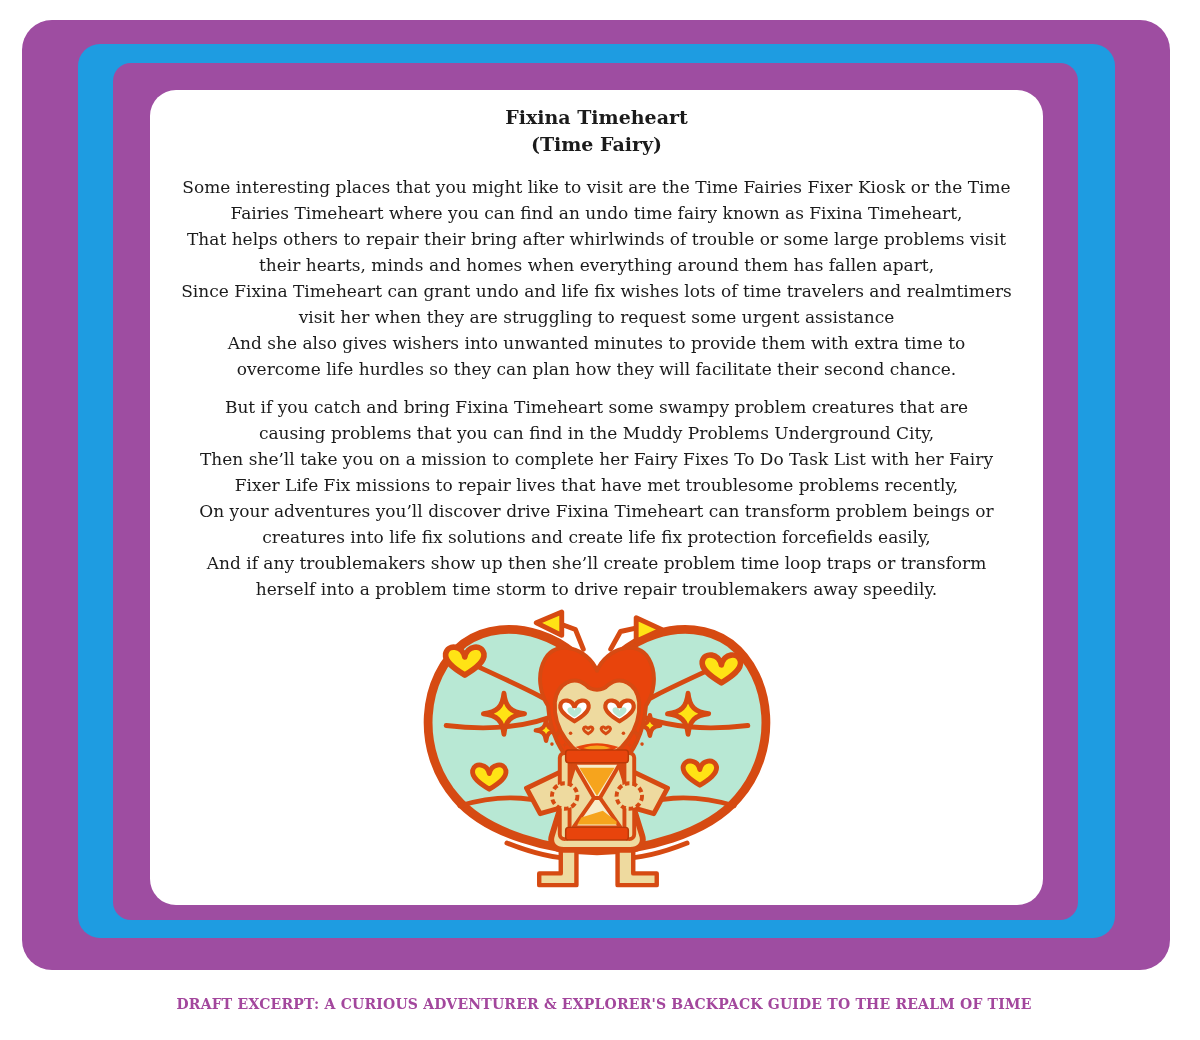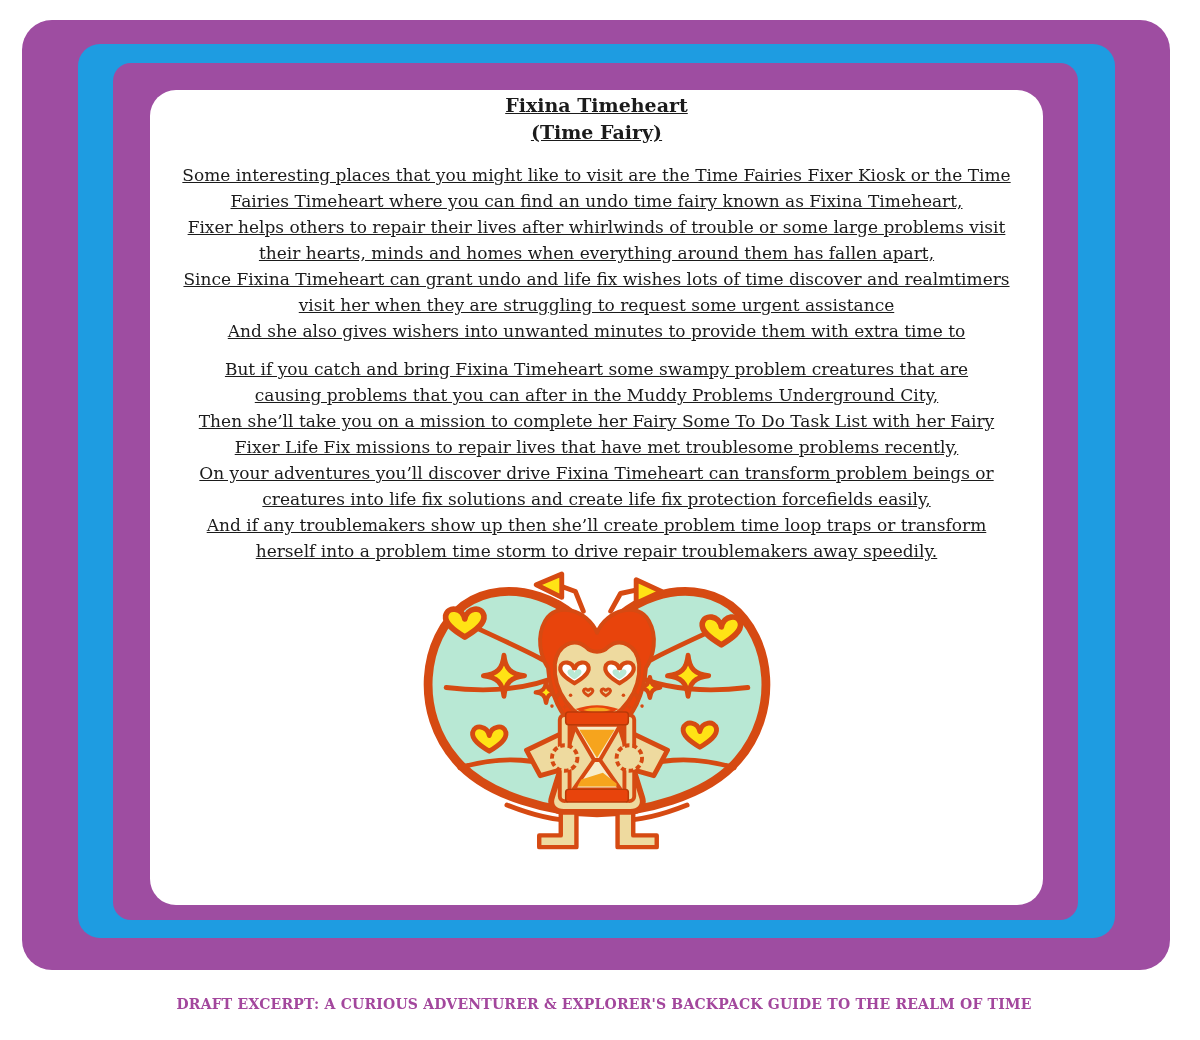--- a/index.html
+++ b/index.html
@@ -32,21 +32,21 @@
     background:var(--frame-blue);border-radius:22px;
   }
   #frame-inner{
     position:absolute;left:35px;top:19px;right:37px;bottom:18px;
     background:var(--frame-purple);border-radius:18px;
   }
   #content{
     position:absolute;left:37px;top:27px;right:35px;bottom:15px;
     background:var(--page-bg);border-radius:26px;
     text-align:center;color:var(--text-black);
-    padding-top:2px;overflow:hidden;text-decoration:underline;
+    padding-top:14px;overflow:hidden;
   }
   .title-line{font-size:19px;line-height:27px;font-weight:bold;}
   .para{margin-top:16px;text-align:center;}
   .para.second{margin-top:12px;}
   .body-line{font-size:17px;line-height:26px;}
   .art-wrap{margin-top:6px;line-height:0;}
   #footer-text{
     position:absolute;left:8px;right:0;top:996px;text-align:center;
     font-weight:bold;font-size:14px;letter-spacing:0.2px;
     color:var(--footer-purple);
@@ -70,31 +70,32 @@
     <div id="frame-blue">
       <div id="frame-inner">
         <div id="content">
 
           <div class="title-line">Fixina Timeheart</div>
           <div class="title-line">(Time Fairy)</div>
 
           <div class="para">
             <div class="body-line">Some interesting places that you might like to visit are the Time Fairies Fixer Kiosk or the Time</div>
             <div class="body-line">Fairies Timeheart where you can find an undo time fairy known as Fixina Timeheart,</div>
-            <div class="body-line">Fixer helps others to repair their lives after whirlwinds of trouble or some large problems visit</div>
+            <div class="body-line">That helps others to repair their bring after whirlwinds of trouble or some large problems visit</div>
             <div class="body-line">their hearts, minds and homes when everything around them has fallen apart,</div>
-            <div class="body-line">Since Fixina Timeheart can grant undo and life fix wishes lots of time discover and realmtimers</div>
+            <div class="body-line">Since Fixina Timeheart can grant undo and life fix wishes lots of time travelers and realmtimers</div>
             <div class="body-line">visit her when they are struggling to request some urgent assistance</div>
             <div class="body-line">And she also gives wishers into unwanted minutes to provide them with extra time to</div>
+            <div class="body-line">overcome life hurdles so they can plan how they will facilitate their second chance.</div>
           </div>
 
           <div class="para second">
             <div class="body-line">But if you catch and bring Fixina Timeheart some swampy problem creatures that are</div>
-            <div class="body-line">causing problems that you can after in the Muddy Problems Underground City,</div>
-            <div class="body-line">Then she’ll take you on a mission to complete her Fairy Some To Do Task List with her Fairy</div>
+            <div class="body-line">causing problems that you can find in the Muddy Problems Underground City,</div>
+            <div class="body-line">Then she’ll take you on a mission to complete her Fairy Fixes To Do Task List with her Fairy</div>
             <div class="body-line">Fixer Life Fix missions to repair lives that have met troublesome problems recently,</div>
             <div class="body-line">On your adventures you’ll discover drive Fixina Timeheart can transform problem beings or</div>
             <div class="body-line">creatures into life fix solutions and create life fix protection forcefields easily,</div>
             <div class="body-line">And if any troublemakers show up then she’ll create problem time loop traps or transform</div>
             <div class="body-line">herself into a problem time storm to drive repair troublemakers away speedily.</div>
           </div>
 
           <div class="art-wrap">
             <svg width="380" height="284" viewBox="0 0 380 290">
               <defs>

